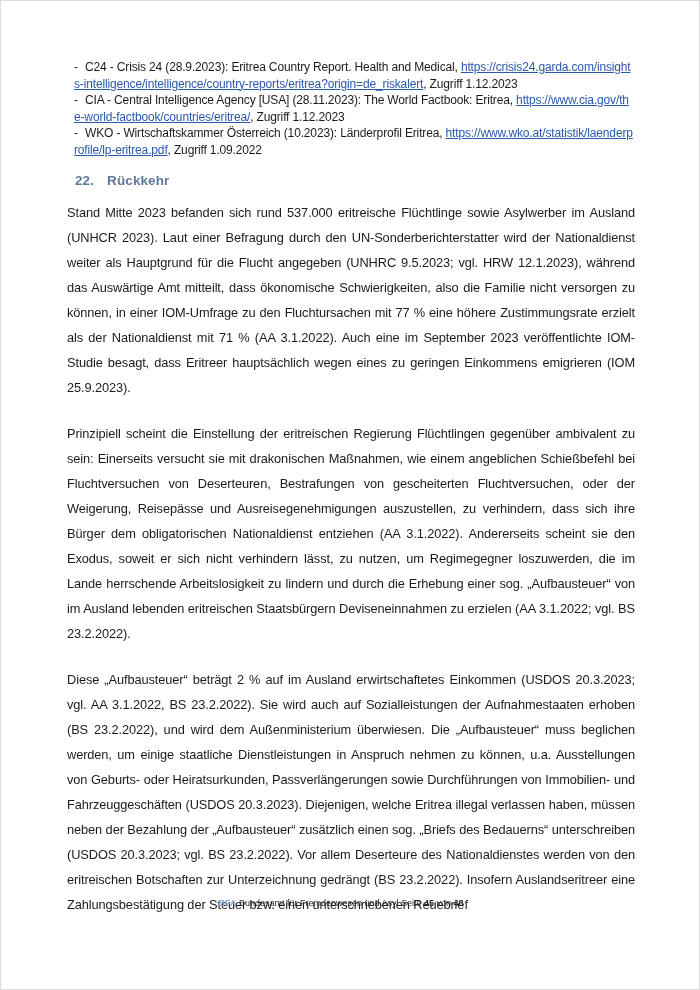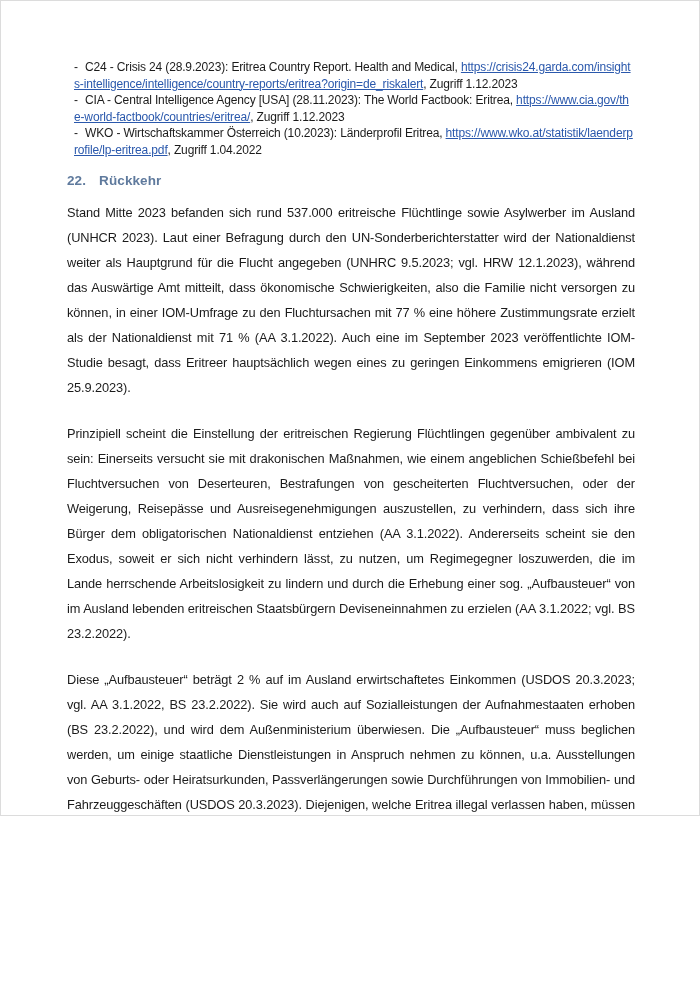--- a/index.html
+++ b/index.html
@@ -5,21 +5,21 @@
   html,body { margin:0; padding:0; background:#ffffff; }
   :root {
     --link: #2a58ac;
     --heading: #5f7a9d;
     --footer-logo: #8aa9cc;
     --body-text: #1b1b1b;
   }
   .page {
     position: relative;
     width: 700px;
-    height: 816px;
+    height: 990px;
     box-sizing: border-box;
     background: #ffffff;
     border: 1px solid #dcdcdc;
     padding: 58px 64px 0 66px;
     font-family: "Liberation Sans", "DejaVu Sans", sans-serif;
     color: var(--body-text);
     overflow: hidden;
   }
   .ref-list {
     font-size: 12px;
@@ -28,21 +28,21 @@
   }
   .ref { padding-left: 7px; }
   .ref-marker { display: inline-block; width: 11px; }
   .ref a.ref-link {
     color: var(--link);
     text-decoration: underline;
     word-break: break-all;
     cursor: pointer;
   }
   .section-heading {
-    margin: 14px 0 12px 0;
+    margin: 14px 0 12px 8px;
     font-size: 13.5px;
     font-weight: bold;
     color: var(--heading);
     letter-spacing: 0.1px;
   }
   .section-number { margin-right: 13px; }
   .body-text p {
     margin: 0 0 21px 0;
     text-align: justify;
     font-size: 12.8px;
@@ -63,21 +63,21 @@
   .b { font-weight: bold; }
 </style>
 </head>
 <body>
 
 <div class="page">
 
   <div class="ref-list" id="ref-list">
       <div class="ref"><span class="ref-marker">-</span><span>C24 - Crisis 24 (28.9.2023): Eritrea Country Report. Health and Medical, </span><a class="ref-link" href="#">https://crisis24.garda.com/insights-intelligence/intelligence/country-reports/eritrea?origin=de_riskalert</a><span>, Zugriff 1.12.2023</span></div>
       <div class="ref"><span class="ref-marker">-</span><span>CIA - Central Intelligence Agency [USA] (28.11.2023): The World Factbook: Eritrea, </span><a class="ref-link" href="#">https://www.cia.gov/the-world-factbook/countries/eritrea/</a><span>, Zugriff 1.12.2023</span></div>
-      <div class="ref"><span class="ref-marker">-</span><span>WKO - Wirtschaftskammer Österreich (10.2023): Länderprofil Eritrea, </span><a class="ref-link" href="#">https://www.wko.at/statistik/laenderprofile/lp-eritrea.pdf</a><span>, Zugriff 1.04.2022</span></div>
+      <div class="ref"><span class="ref-marker">-</span><span>WKO - Wirtschaftskammer Österreich (10.2023): Länderprofil Eritrea, </span><a class="ref-link" href="#">https://www.wko.at/statistik/laenderprofile/lp-eritrea.pdf</a><span>, Zugriff 1.09.2022</span></div>
     </div>
 
   <h2 class="section-heading">
     <span class="section-number">22.</span><span>Rückkehr</span>
   </h2>
 
   <div class="body-text" id="body-text">
       <p>Stand Mitte 2023 befanden sich rund 537.000 eritreische Flüchtlinge sowie Asylwerber im Ausland (UNHCR 2023). Laut einer Befragung durch den UN-Sonderberichterstatter wird der Nationaldienst weiter als Hauptgrund für die Flucht angegeben (UNHRC 9.5.2023; vgl. HRW 12.1.2023), während das Auswärtige Amt mitteilt, dass ökonomische Schwierigkeiten, also die Familie nicht versorgen zu können, in einer IOM-Umfrage zu den Fluchtursachen mit 77 % eine höhere Zustimmungsrate erzielt als der Nationaldienst mit 71 % (AA 3.1.2022). Auch eine im September 2023 veröffentlichte IOM-Studie besagt, dass Eritreer hauptsächlich wegen eines zu geringen Einkommens emigrieren (IOM 25.9.2023).</p>
       <p>Prinzipiell scheint die Einstellung der eritreischen Regierung Flüchtlingen gegenüber ambivalent zu sein: Einerseits versucht sie mit drakonischen Maßnahmen, wie einem angeblichen Schießbefehl bei Fluchtversuchen von Deserteuren, Bestrafungen von gescheiterten Fluchtversuchen, oder der Weigerung, Reisepässe und Ausreisegenehmigungen auszustellen, zu verhindern, dass sich ihre Bürger dem obligatorischen Nationaldienst entziehen (AA 3.1.2022). Andererseits scheint sie den Exodus, soweit er sich nicht verhindern lässt, zu nutzen, um Regimegegner loszuwerden, die im Lande herrschende Arbeitslosigkeit zu lindern und durch die Erhebung einer sog. „Aufbausteuer“ von im Ausland lebenden eritreischen Staatsbürgern Deviseneinnahmen zu erzielen (AA 3.1.2022; vgl. BS 23.2.2022).</p>
       <p>Diese „Aufbausteuer“ beträgt 2 % auf im Ausland erwirtschaftetes Einkommen (USDOS 20.3.2023; vgl. AA 3.1.2022, BS 23.2.2022). Sie wird auch auf Sozialleistungen der Aufnahmestaaten erhoben (BS 23.2.2022), und wird dem Außenministerium überwiesen. Die „Aufbausteuer“ muss beglichen werden, um einige staatliche Dienstleistungen in Anspruch nehmen zu können, u.a. Ausstellungen von Geburts- oder Heiratsurkunden, Passverlängerungen sowie Durchführungen von Immobilien- und Fahrzeuggeschäften (USDOS 20.3.2023). Diejenigen, welche Eritrea illegal verlassen haben, müssen neben der Bezahlung der „Aufbausteuer“ zusätzlich einen sog. „Briefs des Bedauerns“ unterschreiben (USDOS 20.3.2023; vgl. BS 23.2.2022). Vor allem Deserteure des Nationaldienstes werden von den eritreischen Botschaften zur Unterzeichnung gedrängt (BS 23.2.2022). Insofern Auslandseritreer eine Zahlungsbestätigung der Steuer bzw. einen unterschriebenen Reuebrief</p>

